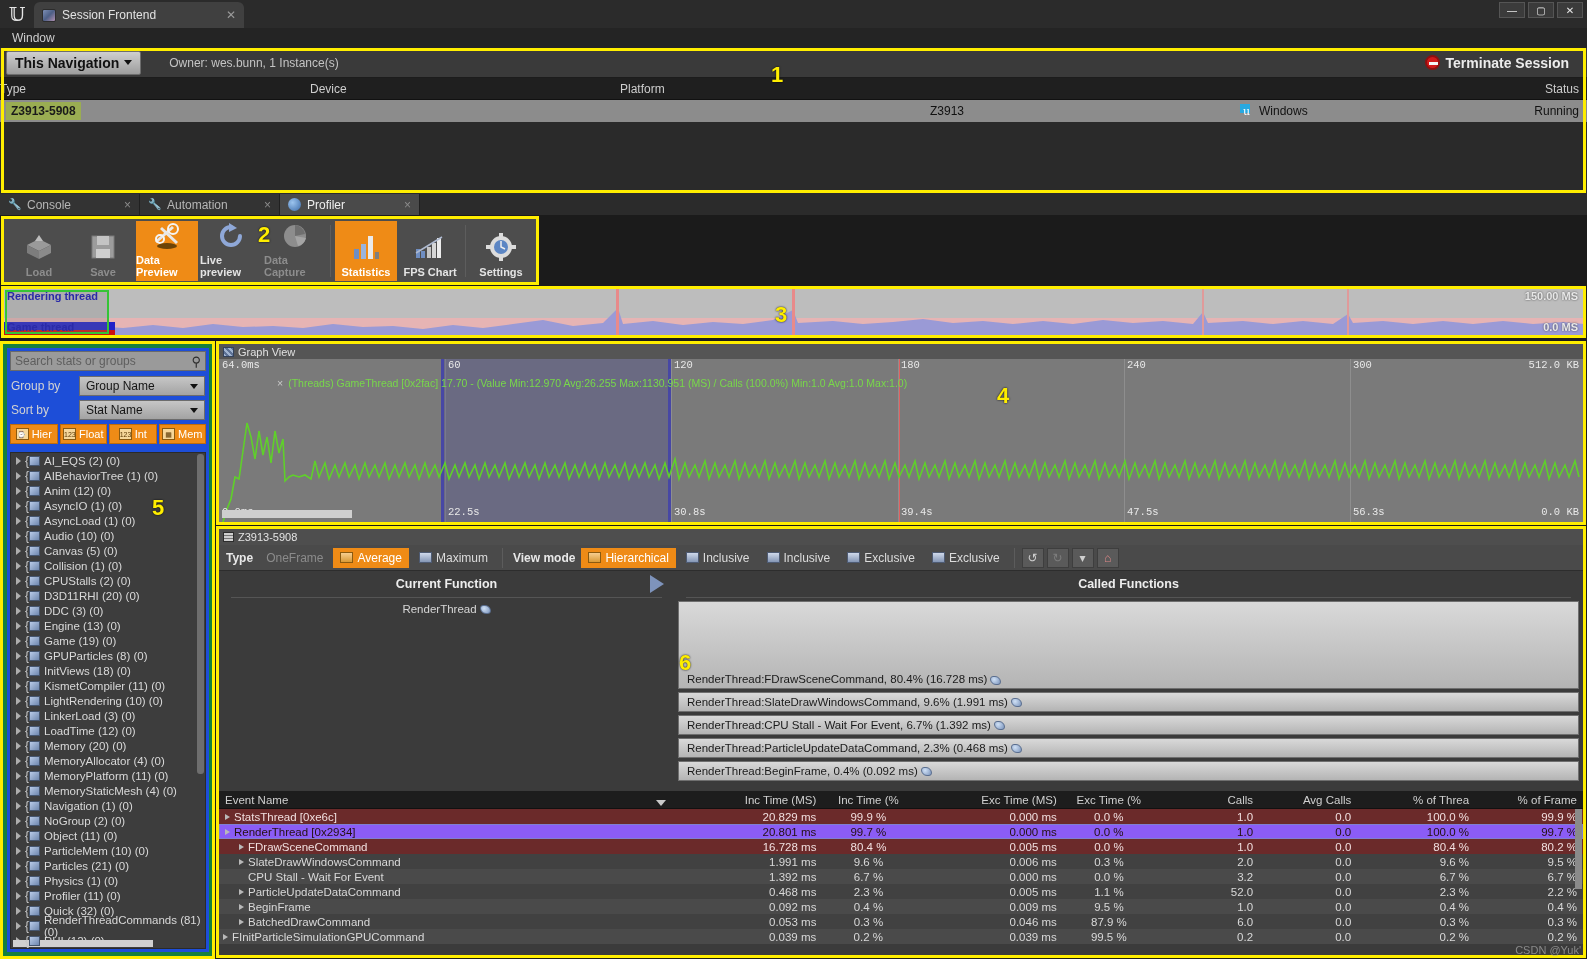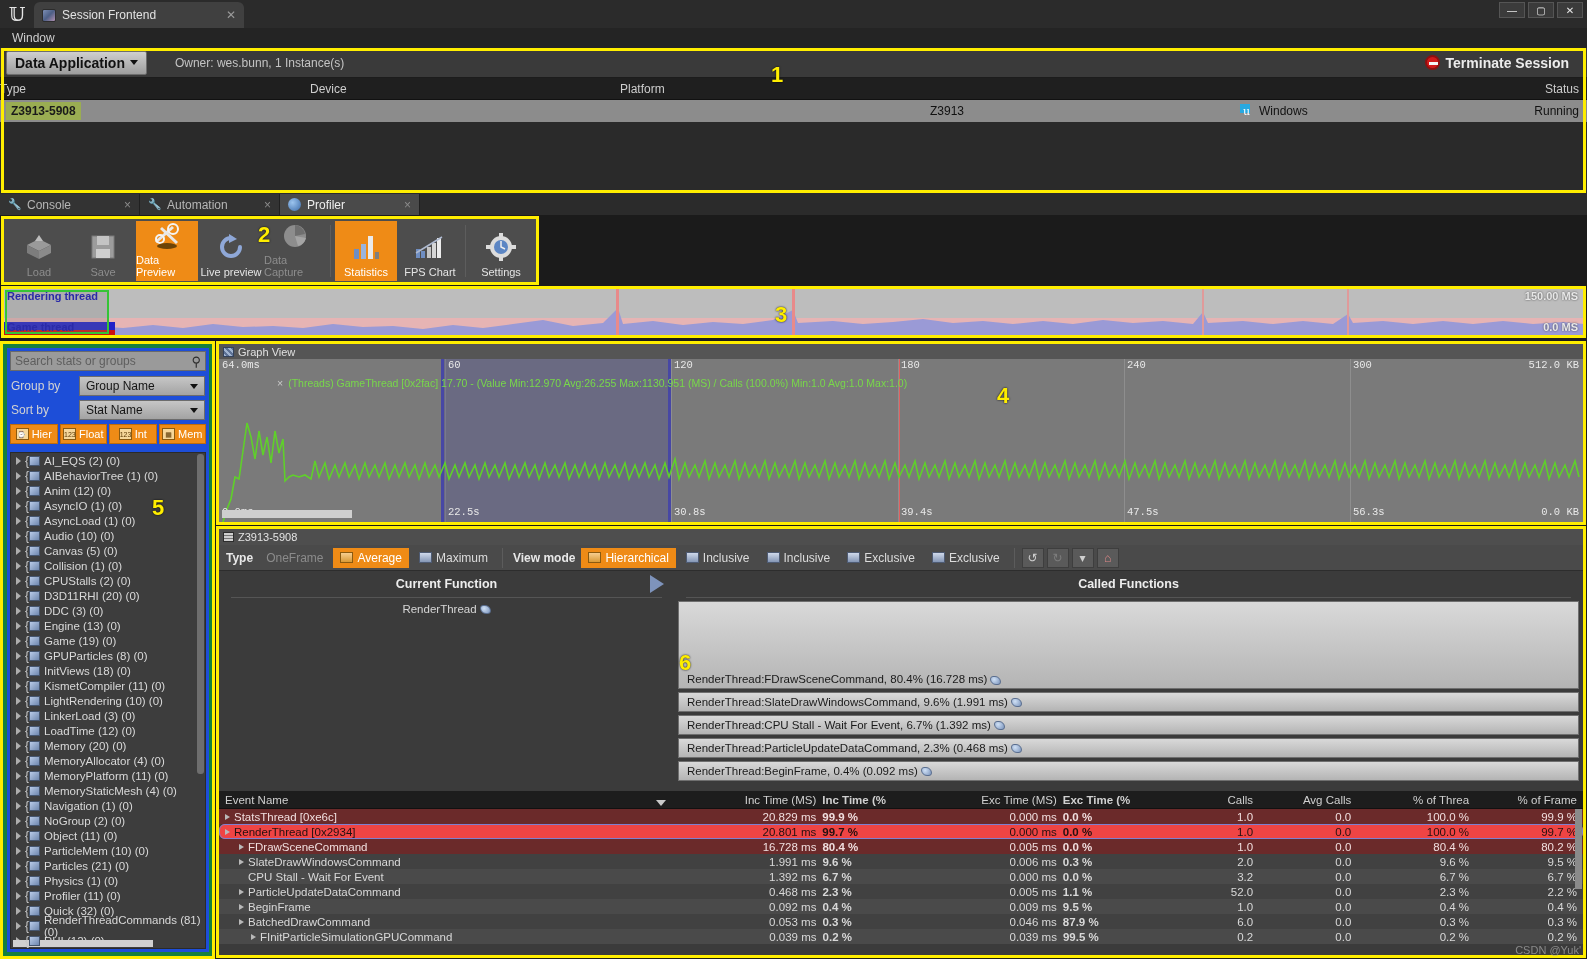--- a/index.html
+++ b/index.html
@@ -144,21 +144,21 @@
   .ltab-x { margin-left: auto; color: #8b8b8b; }
 
   
   .ptoolbar {
     position: absolute; left: 3px; top: 218px; width: 536px; height: 65px;
     background: #4d4d4d; display: flex; align-items: center; padding: 2px 4px;
   }
   .pbtn {
     width: 62px; height: 60px; display: flex; flex-direction: column;
     align-items: center; justify-content: flex-end; gap: 2px;
-    font-size: 11px; color: #e4e4e4; margin: 0 1px; padding-bottom: 3px;
+    font-size: 11px; color: #e4e4e4; margin: 0 1px; padding-bottom: 3px; font-weight: bold;
   }
   .pbtn.on { background: #ef8b16; color: #fff; }
   .pbtn.dim { color: #8d8d8d; }
   .pico { width: 36px; height: 34px; display:flex; align-items:center; justify-content:center; }
   .sep { width: 1px; height: 52px; background: #5d5d5d; margin: 0 3px; }
 
   
   .tstrip {
     position: absolute; left: 3px; top: 288px; width: 1581px; height: 48px;
     background: #9c9c9c; overflow: hidden;
@@ -344,25 +344,25 @@
   .tbl-head {
     height: 18px; background: #1d1d1d; display: flex; align-items: center;
     font-size: 11.5px; color: #d0d0d0; border-bottom: 1px solid #111;
   }
   .tbl-row {
     height: 15px; display: flex; align-items: center; font-size: 11.5px;
   }
   .tbl-row.d0 { background: #414141; }
   .tbl-row.d1 { background: #4a4a4a; }
   .tbl-row.r-dark { background: #6b2a2a; color: #f0dede; }
-  .tbl-row.r-light { background: #ef4444; color: #241010; border-radius: 6px; }
+  .tbl-row.r-light { background: #8b5cf6; color: #241010; }
   .tbl-row.sel { outline: 1px solid #7f7fd0; outline-offset: -1px; }
   .cn  { width: 470px; padding-left: 6px; display: flex; align-items: center; gap: 4px; }
   .cna { width: 145px; text-align: right; padding-right: 6px; }
-  .cnb { width: 100px; text-align: left; padding-right: 6px; font-weight: bold; }
+  .cnb { width: 100px; text-align: center; padding-right: 6px; }
   .c-calls { width: 100px; text-align: right; padding-right: 6px; }
   .c-avg  { width: 100px; text-align: right; padding-right: 6px; }
   .c-thr  { width: 120px; text-align: right; padding-right: 6px; }
   .c-frm  { width: 110px; text-align: right; padding-right: 6px; }
   .tri-s {
     width: 0; height: 0; border-top: 3.5px solid transparent;
     border-bottom: 3.5px solid transparent; border-left: 5px solid #b9b9b9;
     flex: none;
   }
   .tri-s.hidden { visibility: hidden; }
@@ -398,21 +398,21 @@
     </div>
   </div>
 
   <div class="menubar">
     <span>Window</span>
   </div>
 
   <div class="session">
     <div class="session-toolbar">
       <div class="app-dropdown">
-        <span>Data Application</span>
+        <span>This Navigation</span>
         <span class="caret-down"></span>
       </div>
       <div class="owner-text">Owner: wes.bunn, 1 Instance(s)</div>
       <div class="terminate">
         <span class="deny-icon"></span>
         <span>Terminate Session</span>
       </div>
     </div>
     <div class="sess-head">
       <span class="c-type">Type</span>
@@ -1033,21 +1033,21 @@
             <span class="cna">0.053 ms</span>
             <span class="cnb">0.3 %</span>
             <span class="cna">0.046 ms</span>
             <span class="cnb">87.9 %</span>
             <span class="c-calls">6.0</span>
             <span class="c-avg">0.0</span>
             <span class="c-thr">0.3 %</span>
             <span class="c-frm">0.3 %</span>
           </div>
           <div class="tbl-row d1">
-            <span class="cn" style="padding-left: 32px;">
+            <span class="cn" style="padding-left: 4px;">
               <span class="tri-s"></span>
               <span>FInitParticleSimulationGPUCommand</span>
             </span>
             <span class="cna">0.039 ms</span>
             <span class="cnb">0.2 %</span>
             <span class="cna">0.039 ms</span>
             <span class="cnb">99.5 %</span>
             <span class="c-calls">0.2</span>
             <span class="c-avg">0.0</span>
             <span class="c-thr">0.2 %</span>

